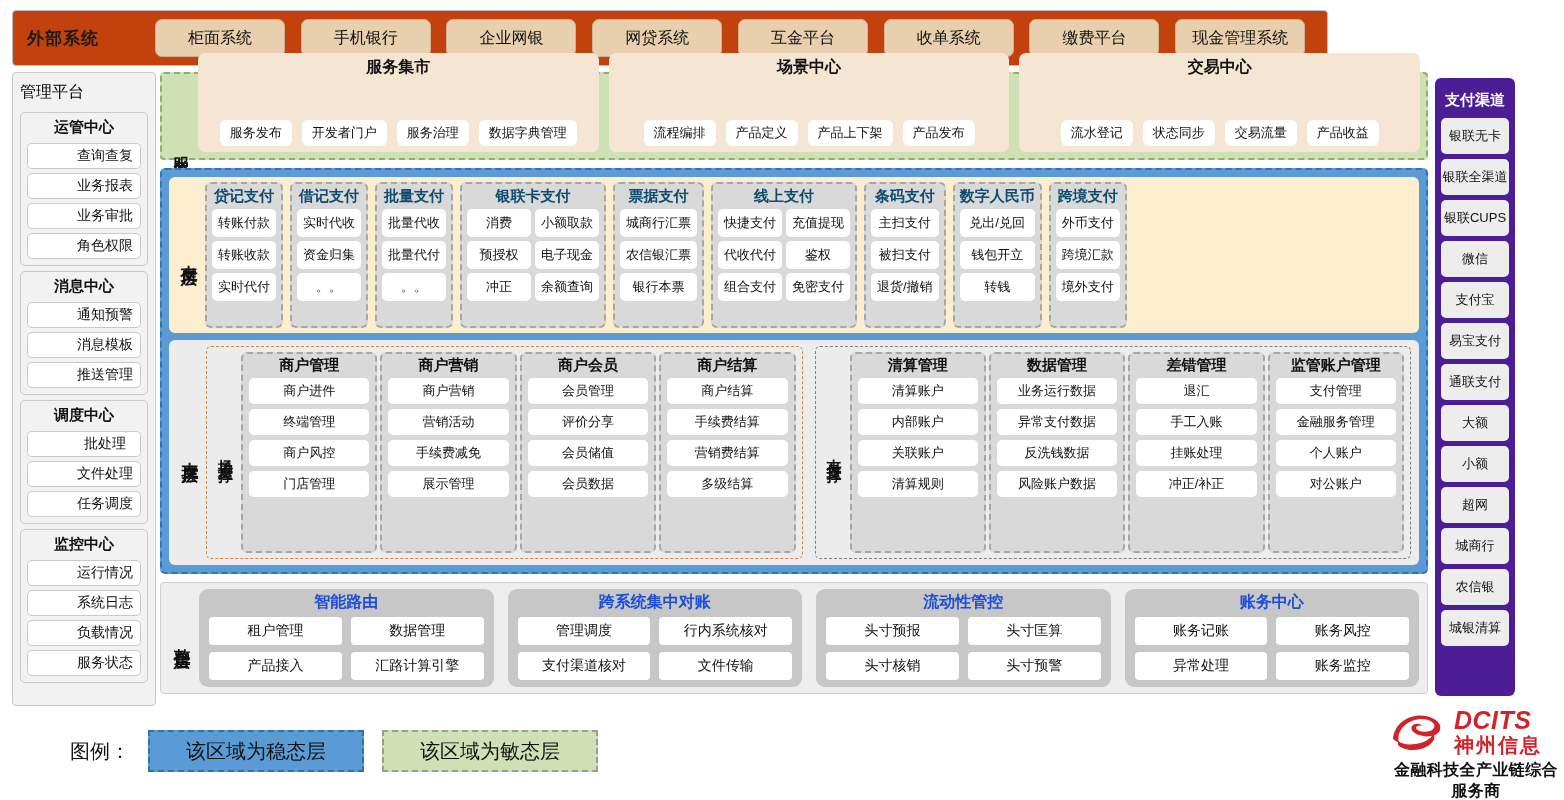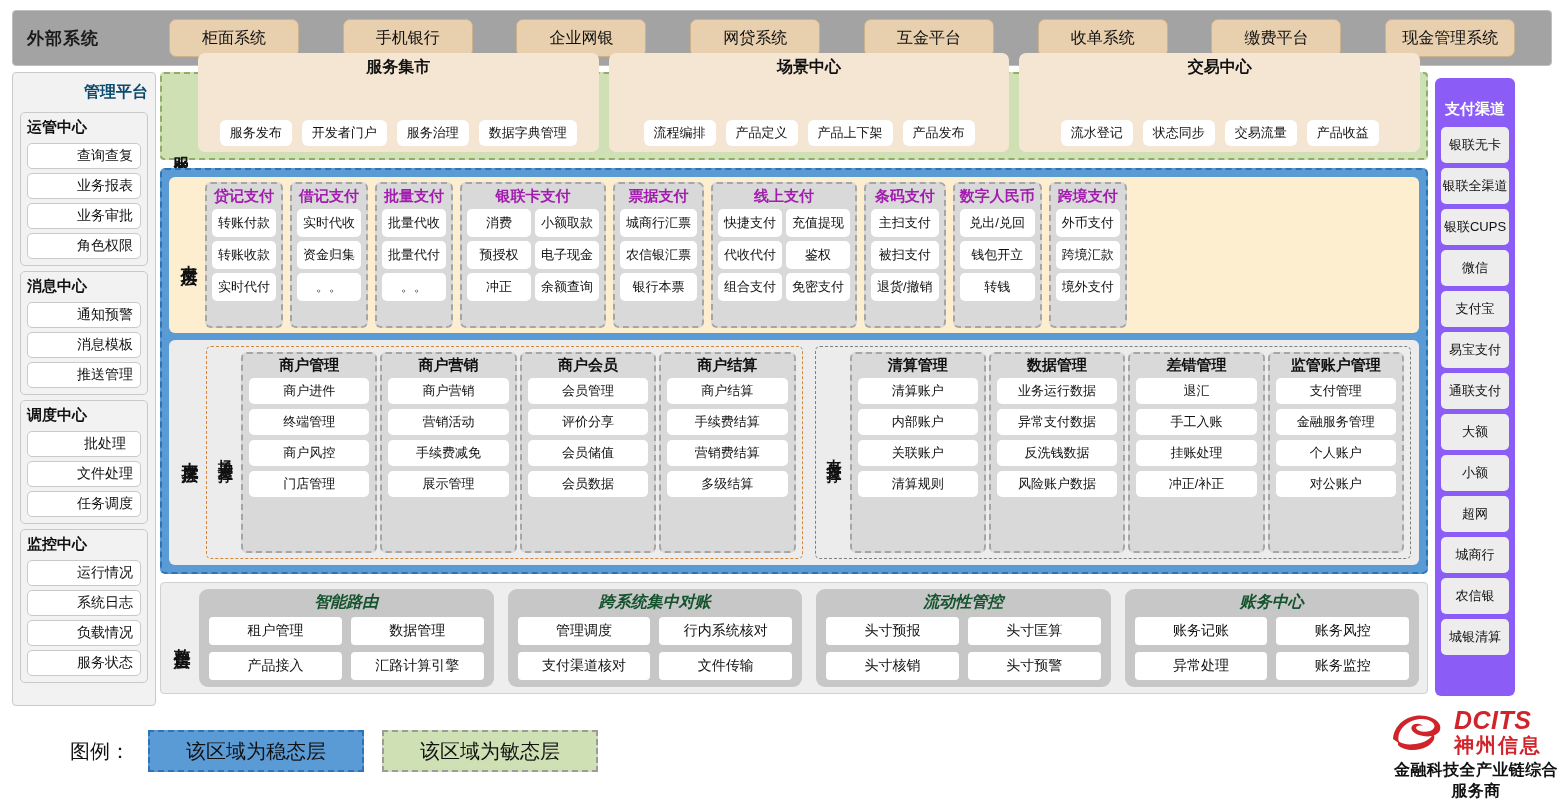--- a/index.html
+++ b/index.html
@@ -6,59 +6,59 @@
   html, body {
     width: 1564px; height: 800px;
     background: #ffffff;
     font-family: "Liberation Sans", "DejaVu Sans", sans-serif;
     overflow: hidden;
   }
   .page { position: relative; width: 1564px; height: 800px; }
 
   
   .ext-bar {
-    position: absolute; left: 12px; top: 10px; width: 1540px; height: 56px;
-    background: #a3a3a3; border: 1px solid #bfbfbf; border-radius: 4px;
+    position: absolute; left: 12px; top: 10px; width: 1316px; height: 56px;
+    background: #c2410c; border: 1px solid #bfbfbf; border-radius: 4px;
     display: flex; align-items: center; padding: 0 14px; gap: 0;
   }
   .ext-title {
     font-size: 17px; font-weight: bold; color: #1a1a1a;
     width: 120px; flex: 0 0 120px; text-align: left; letter-spacing: 1px;
   }
   .ext-items { display: flex; flex: 1; justify-content: space-around; align-items: center; }
   .ext-item {
     background: #e8cfae; border: 1px solid #cdb28c; border-radius: 7px;
     height: 38px; min-width: 130px; padding: 0 14px;
     display: flex; align-items: center; justify-content: center;
     font-size: 16px; color: #111; white-space: nowrap;
   }
 
   
   .left-side {
     position: absolute; left: 12px; top: 72px; width: 144px; height: 634px;
     background: #f2f2f2; border: 1px solid #c9c9c9; border-radius: 4px;
     padding: 6px 7px; display: flex; flex-direction: column; gap: 5px;
   }
-  .left-title { font-size: 16px; font-weight: bold; text-align: right; padding: 3px 0 4px; color: #0c4a6e; }
+  .left-title { font-size: 16px; font-weight: normal; text-align: left; padding: 3px 0 4px; color: #000000; }
   .lgroup {
     background: #f2f2f2; border: 1px solid #c9c9c9; border-radius: 5px;
     padding: 4px 6px 6px; display: flex; flex-direction: column; gap: 4px;
   }
-  .lgroup-title { font-size: 15px; font-weight: bold; text-align: left; color: #111; padding: 1px 0 2px; }
+  .lgroup-title { font-size: 15px; font-weight: bold; text-align: center; color: #111; padding: 1px 0 2px; }
   .lbtn {
     background: #fff; border: 1px solid #c9c9c9; border-radius: 5px;
     height: 26px; display: flex; align-items: center; justify-content: center;
     font-size: 14px; color: #111; white-space: nowrap; padding-left: 42px;
   }
 
   
   .right-side {
     position: absolute; left: 1435px; top: 78px; width: 80px; height: 618px;
-    background: #8b5cf6; border-radius: 6px;
-    padding: 20px 6px; display: flex; flex-direction: column; gap: 5px;
+    background: #4c1d95; border-radius: 6px;
+    padding: 11px 6px; display: flex; flex-direction: column; gap: 5px;
   }
   .right-title { font-size: 15px; font-weight: bold; text-align: center; color: #ffffff; padding: 2px 0 3px; }
   .rbtn {
     background: #ededed; border-radius: 5px; height: 36px;
     display: flex; align-items: center; justify-content: center;
     font-size: 13px; color: #111; white-space: nowrap;
   }
 
   
   .center { position: absolute; left: 160px; top: 72px; width: 1268px; height: 634px; }
@@ -98,21 +98,21 @@
   
   .pay-layer {
     flex: 0 0 156px; background: #fdeed0; border-radius: 6px;
     display: flex; align-items: stretch; padding: 5px 7px;
   }
   .pay-groups { flex: 1; display: flex; gap: 7px; padding-left: 3px; }
   .pgroup {
     background: #d9d9d9; border: 2px dashed #a6a6a6; border-radius: 6px;
     padding: 3px 5px 5px; display: flex; flex-direction: column; align-items: center;
   }
-  .pgroup-title { font-size: 15px; font-weight: bold; color: #a21caf; margin-bottom: 3px; white-space: nowrap; }
+  .pgroup-title { font-size: 15px; font-weight: bold; color: #0c4a6e; margin-bottom: 3px; white-space: nowrap; }
   .pgroup-items { display: grid; gap: 4px; width: 100%; }
   .pgroup-items.c1 { grid-template-columns: 1fr; }
   .pgroup-items.c2 { grid-template-columns: 1fr 1fr; }
   .pitem {
     background: #fff; border-radius: 5px; height: 28px; padding: 0 6px;
     display: flex; align-items: center; justify-content: center;
     font-size: 13px; color: #111; white-space: nowrap;
   }
 
   
@@ -146,21 +146,21 @@
   .integ-layer {
     position: absolute; left: 0; top: 510px; width: 1268px; height: 112px;
     background: #eeeeee; border: 1px solid #d0d0d0; border-radius: 4px;
     display: flex; align-items: stretch; padding: 6px 8px;
   }
   .integ-groups { flex: 1; display: flex; gap: 14px; padding-left: 4px; }
   .igroup {
     flex: 1; background: #c7c7c7; border-radius: 9px;
     padding: 3px 10px 7px; display: flex; flex-direction: column; align-items: center;
   }
-  .igroup-title { font-size: 16px; font-weight: bold; color: #14532d; margin-bottom: 4px; font-style: italic; }
+  .igroup-title { font-size: 16px; font-weight: bold; color: #1d4ed8; margin-bottom: 4px; }
   .igroup-items { display: grid; grid-template-columns: 1fr 1fr; gap: 7px 9px; width: 100%; }
   .iitem {
     background: #fff; border-radius: 4px; height: 28px; padding: 0 4px;
     display: flex; align-items: center; justify-content: center;
     font-size: 14px; color: #111; white-space: nowrap;
   }
 
   
   .legend { position: absolute; left: 70px; top: 730px; display: flex; align-items: center; gap: 18px; }
   .legend-label { font-size: 20px; color: #111; }

